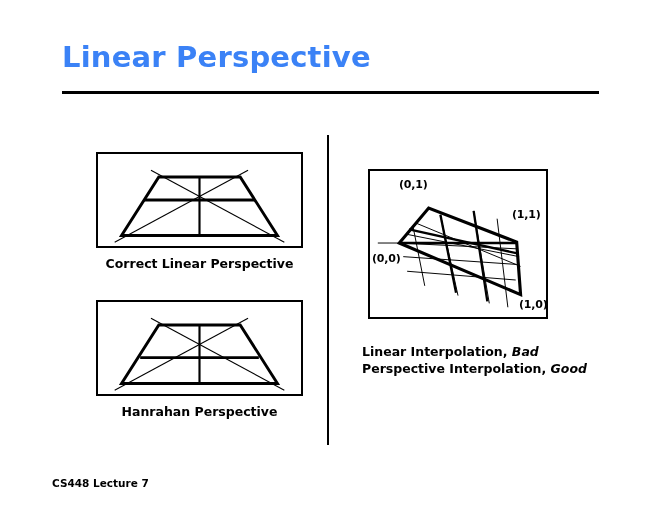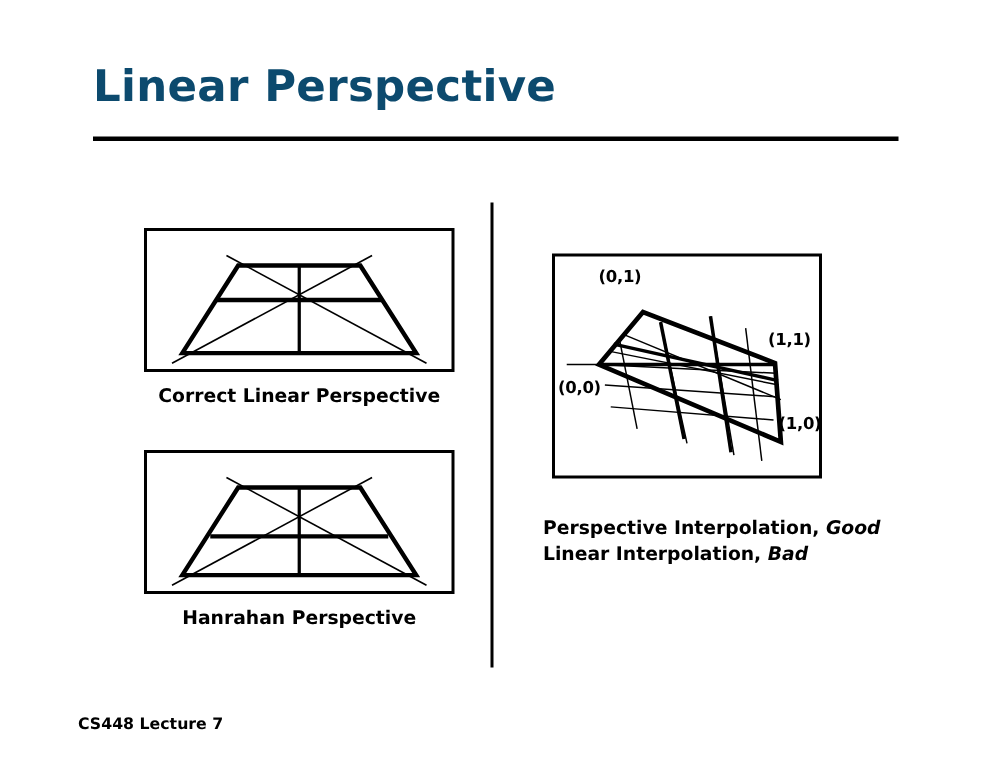--- a/index.html
+++ b/index.html
@@ -29,21 +29,21 @@
     top: 40px;
     width: 540px;
     height: 60px;
   }
   #slide-title {
     font-size: 29px;
     font-weight: bold;
     letter-spacing: 0.2px;
     line-height: 34px;
     white-space: nowrap;
-    color: #0c4a6e;
+    color: #3b82f6;
   }
   #title-rule {
     position: absolute;
     left: 62px;
     top: 91px;
     width: 537px;
     height: 3px;
     background: #000;
   }
   
@@ -94,23 +94,23 @@
 
   
   .coord-label {
     position: absolute;
     font-size: 11px;
     font-weight: bold;
     white-space: nowrap;
     letter-spacing: -0.2px;
   }
   #coord-01 { left: 399px; top: 178px; }
-  #coord-11 { left: 512px; top: 220px; }
+  #coord-11 { left: 512px; top: 208px; }
   #coord-00 { left: 372px; top: 252px; }
-  #coord-10 { left: 519px; top: 276px; }
+  #coord-10 { left: 519px; top: 298px; }
 
   
   #footer-left {
     position: absolute;
     left: 52px;
     top: 477px;
     font-size: 10.5px;
     font-weight: bold;
     white-space: nowrap;
   }
@@ -195,19 +195,19 @@
       <polygon points="30,74 60,38 150,73 154,127" fill="none" stroke="#000" stroke-width="3.2" stroke-linejoin="miter"></polygon>
     </svg>
   </div>
 
   <div id="coord-01" class="coord-label">(0,1)</div>
   <div id="coord-11" class="coord-label">(1,1)</div>
   <div id="coord-00" class="coord-label">(0,0)</div>
   <div id="coord-10" class="coord-label">(1,0)</div>
 
   <div id="interp-notes">
+    <div class="note-line"><span>Linear Interpolation, </span><em>Bad</em></div>
     <div class="note-line"><span>Perspective Interpolation, </span><em>Good</em></div>
-    <div class="note-line"><span>Linear Interpolation, </span><em>Bad</em></div>
   </div>
 
   <div id="footer-left">CS448 Lecture 7</div>
 
 </div>
 
 </body></html>

